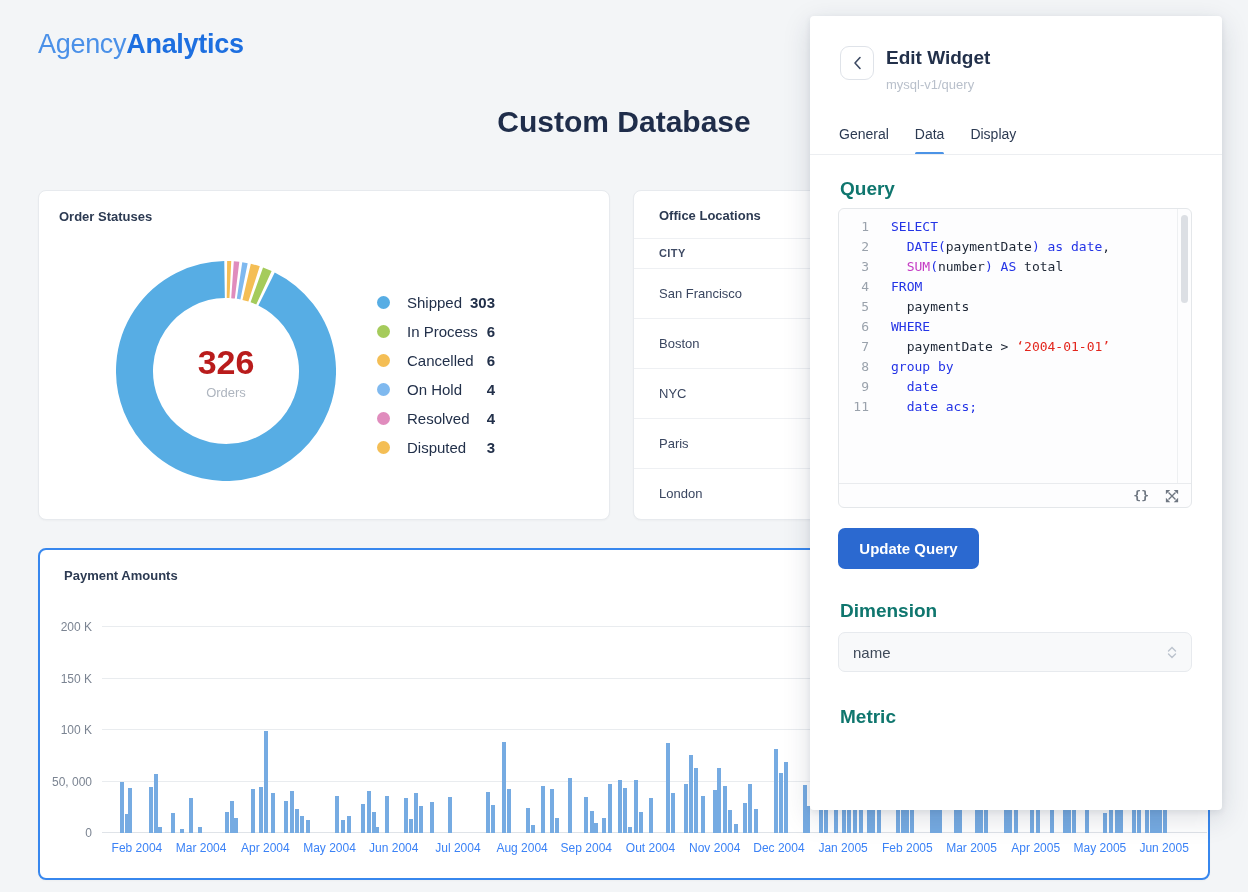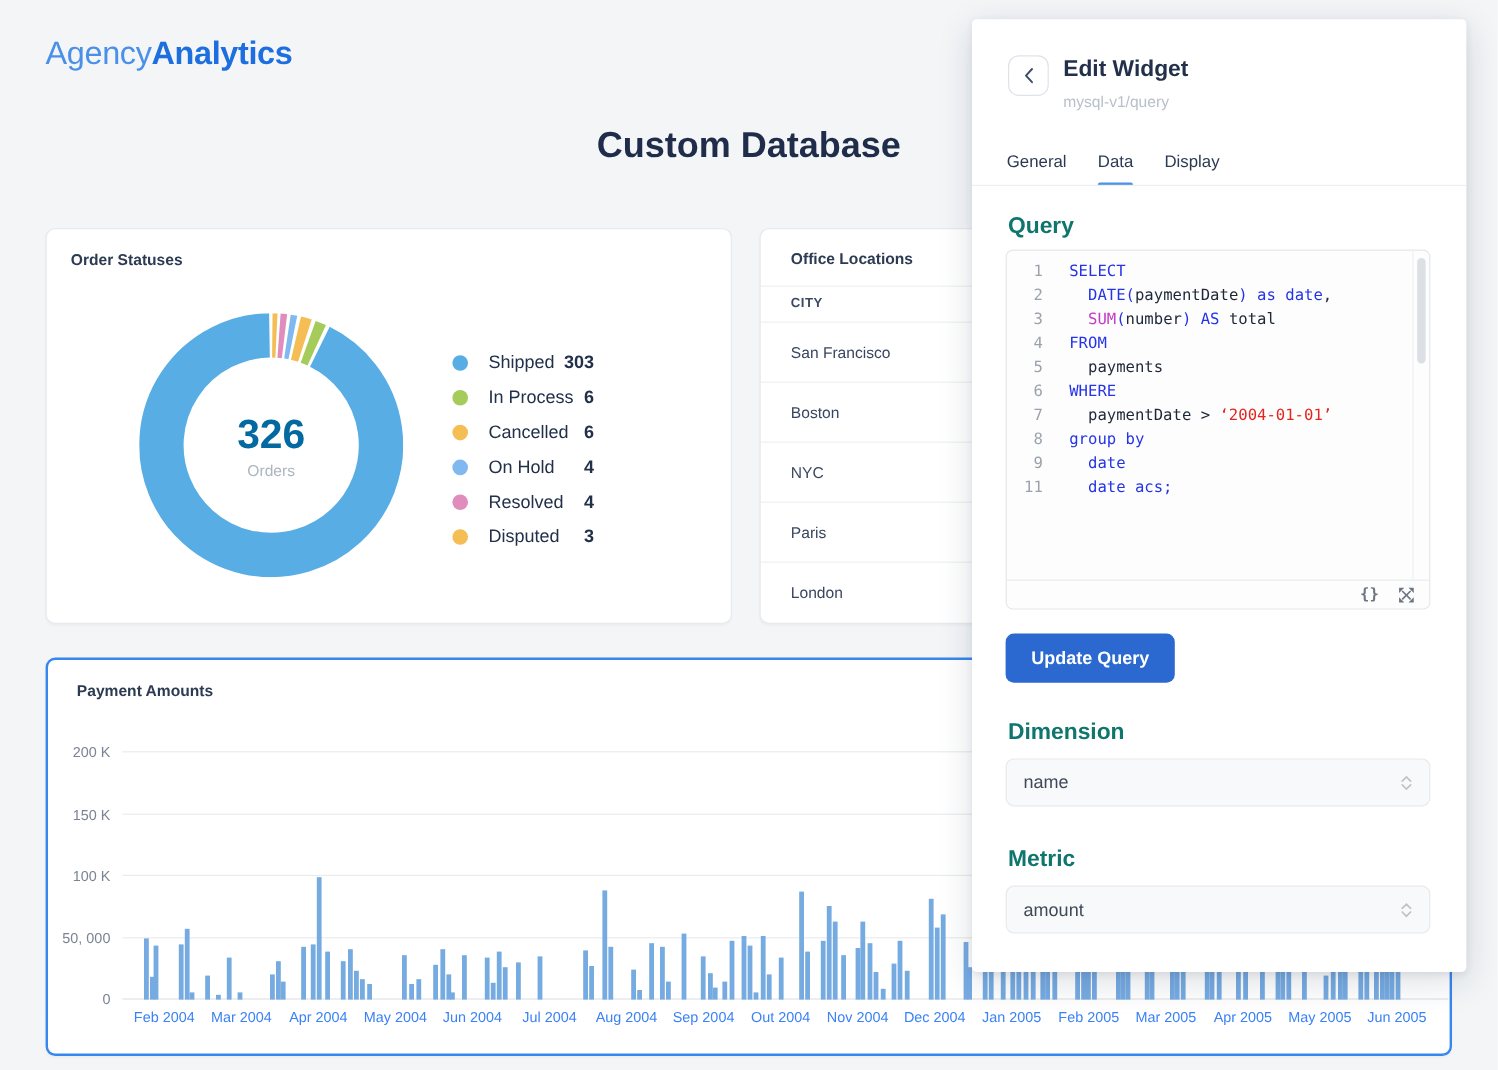--- a/index.html
+++ b/index.html
@@ -19,21 +19,21 @@
   .order-card    { left:38px;  top:190px; width:572px;  height:330px; }
   .office-card   { left:633px; top:190px; width:577px;  height:330px; }
   .payments-card { left:38px;  top:548px; width:1172px; height:332px; border:2px solid #3787ee; }
   .card-title { position:absolute; left:24px; top:18px; font-size:13px; font-weight:700; color:#2c3a52; }
   .order-card .card-title { left:20px; }
 
   
   .donut-wrap { position:absolute; left:77px; top:70px; width:220px; height:220px; }
   .donut-center { position:absolute; inset:0; display:flex; flex-direction:column;
                   align-items:center; justify-content:center; pointer-events:none; }
-  .donut-value { font-size:34px; font-weight:700; color:#0369a1; }
+  .donut-value { font-size:34px; font-weight:700; color:#b91c1c; }
   .donut-label { font-size:13px; color:#aeb5bf; margin-top:3px; }
   .legend { position:absolute; left:338px; top:97px; width:118px; }
   .legend-row { display:flex; align-items:center; height:29px; }
   .legend-dot { width:13px; height:13px; border-radius:50%; flex:none; }
   .legend-label { margin-left:17px; font-size:15px; color:#22304a; }
   .legend-value { margin-left:auto; font-size:15px; font-weight:700; color:#22304a; }
 
   
   .office-title { position:absolute; left:25px; top:0; height:47px; line-height:49px;
                   font-size:13px; font-weight:700; color:#2c3a52; }
@@ -412,26 +412,15 @@
         <svg width="10" height="6" viewBox="0 0 10 6">
             <path d="M1.5 5L5 1.5 8.5 5" stroke="#bcc3cd" stroke-width="1.4" fill="none" stroke-linecap="round"></path>
           </svg>
         <svg width="10" height="6" viewBox="0 0 10 6">
             <path d="M1.5 1L5 4.5 8.5 1" stroke="#bcc3cd" stroke-width="1.4" fill="none" stroke-linecap="round"></path>
           </svg>
       </span>
     </div>
 
     <div class="section-label" id="metric-label">Metric</div>
-    <div class="select" id="metric-select">
-      <span class="select-value">amount</span>
-      <span class="select-chevrons">
-        <svg width="10" height="6" viewBox="0 0 10 6">
-            <path d="M1.5 5L5 1.5 8.5 5" stroke="#bcc3cd" stroke-width="1.4" fill="none" stroke-linecap="round"></path>
-          </svg>
-        <svg width="10" height="6" viewBox="0 0 10 6">
-            <path d="M1.5 1L5 4.5 8.5 1" stroke="#bcc3cd" stroke-width="1.4" fill="none" stroke-linecap="round"></path>
-          </svg>
-      </span>
-    </div>
   </aside>
 
 </div>
 
 </body></html>

